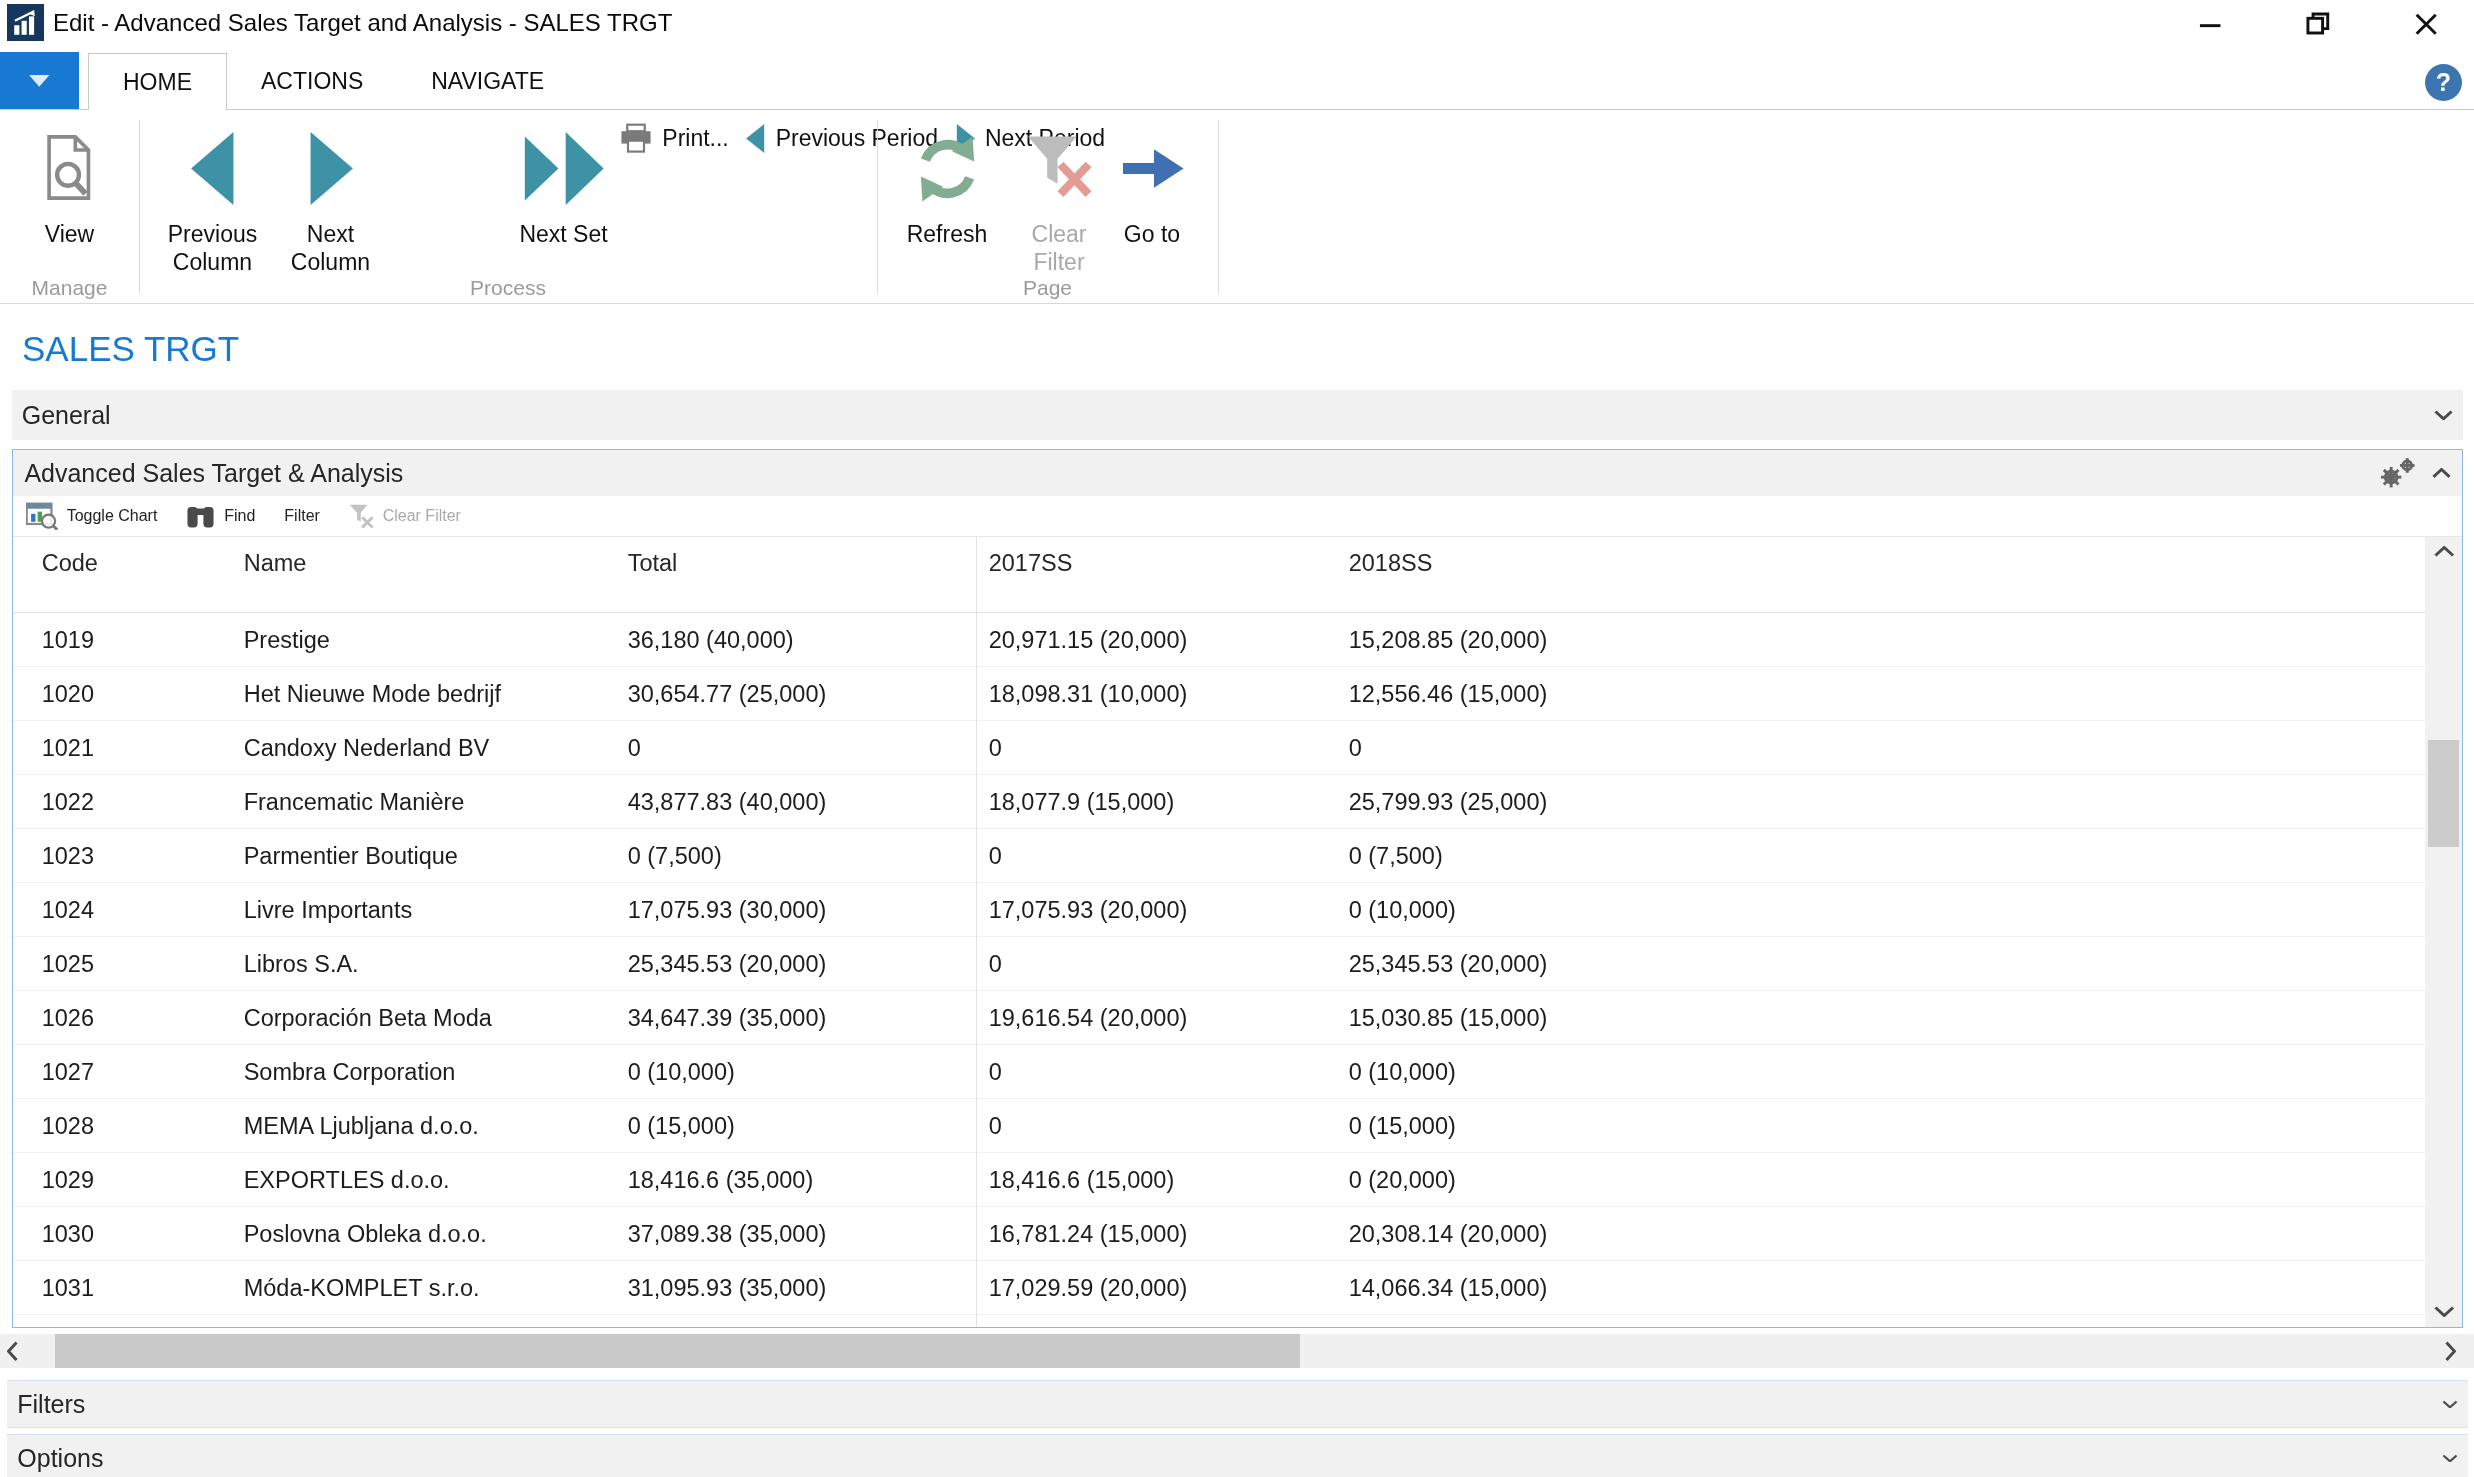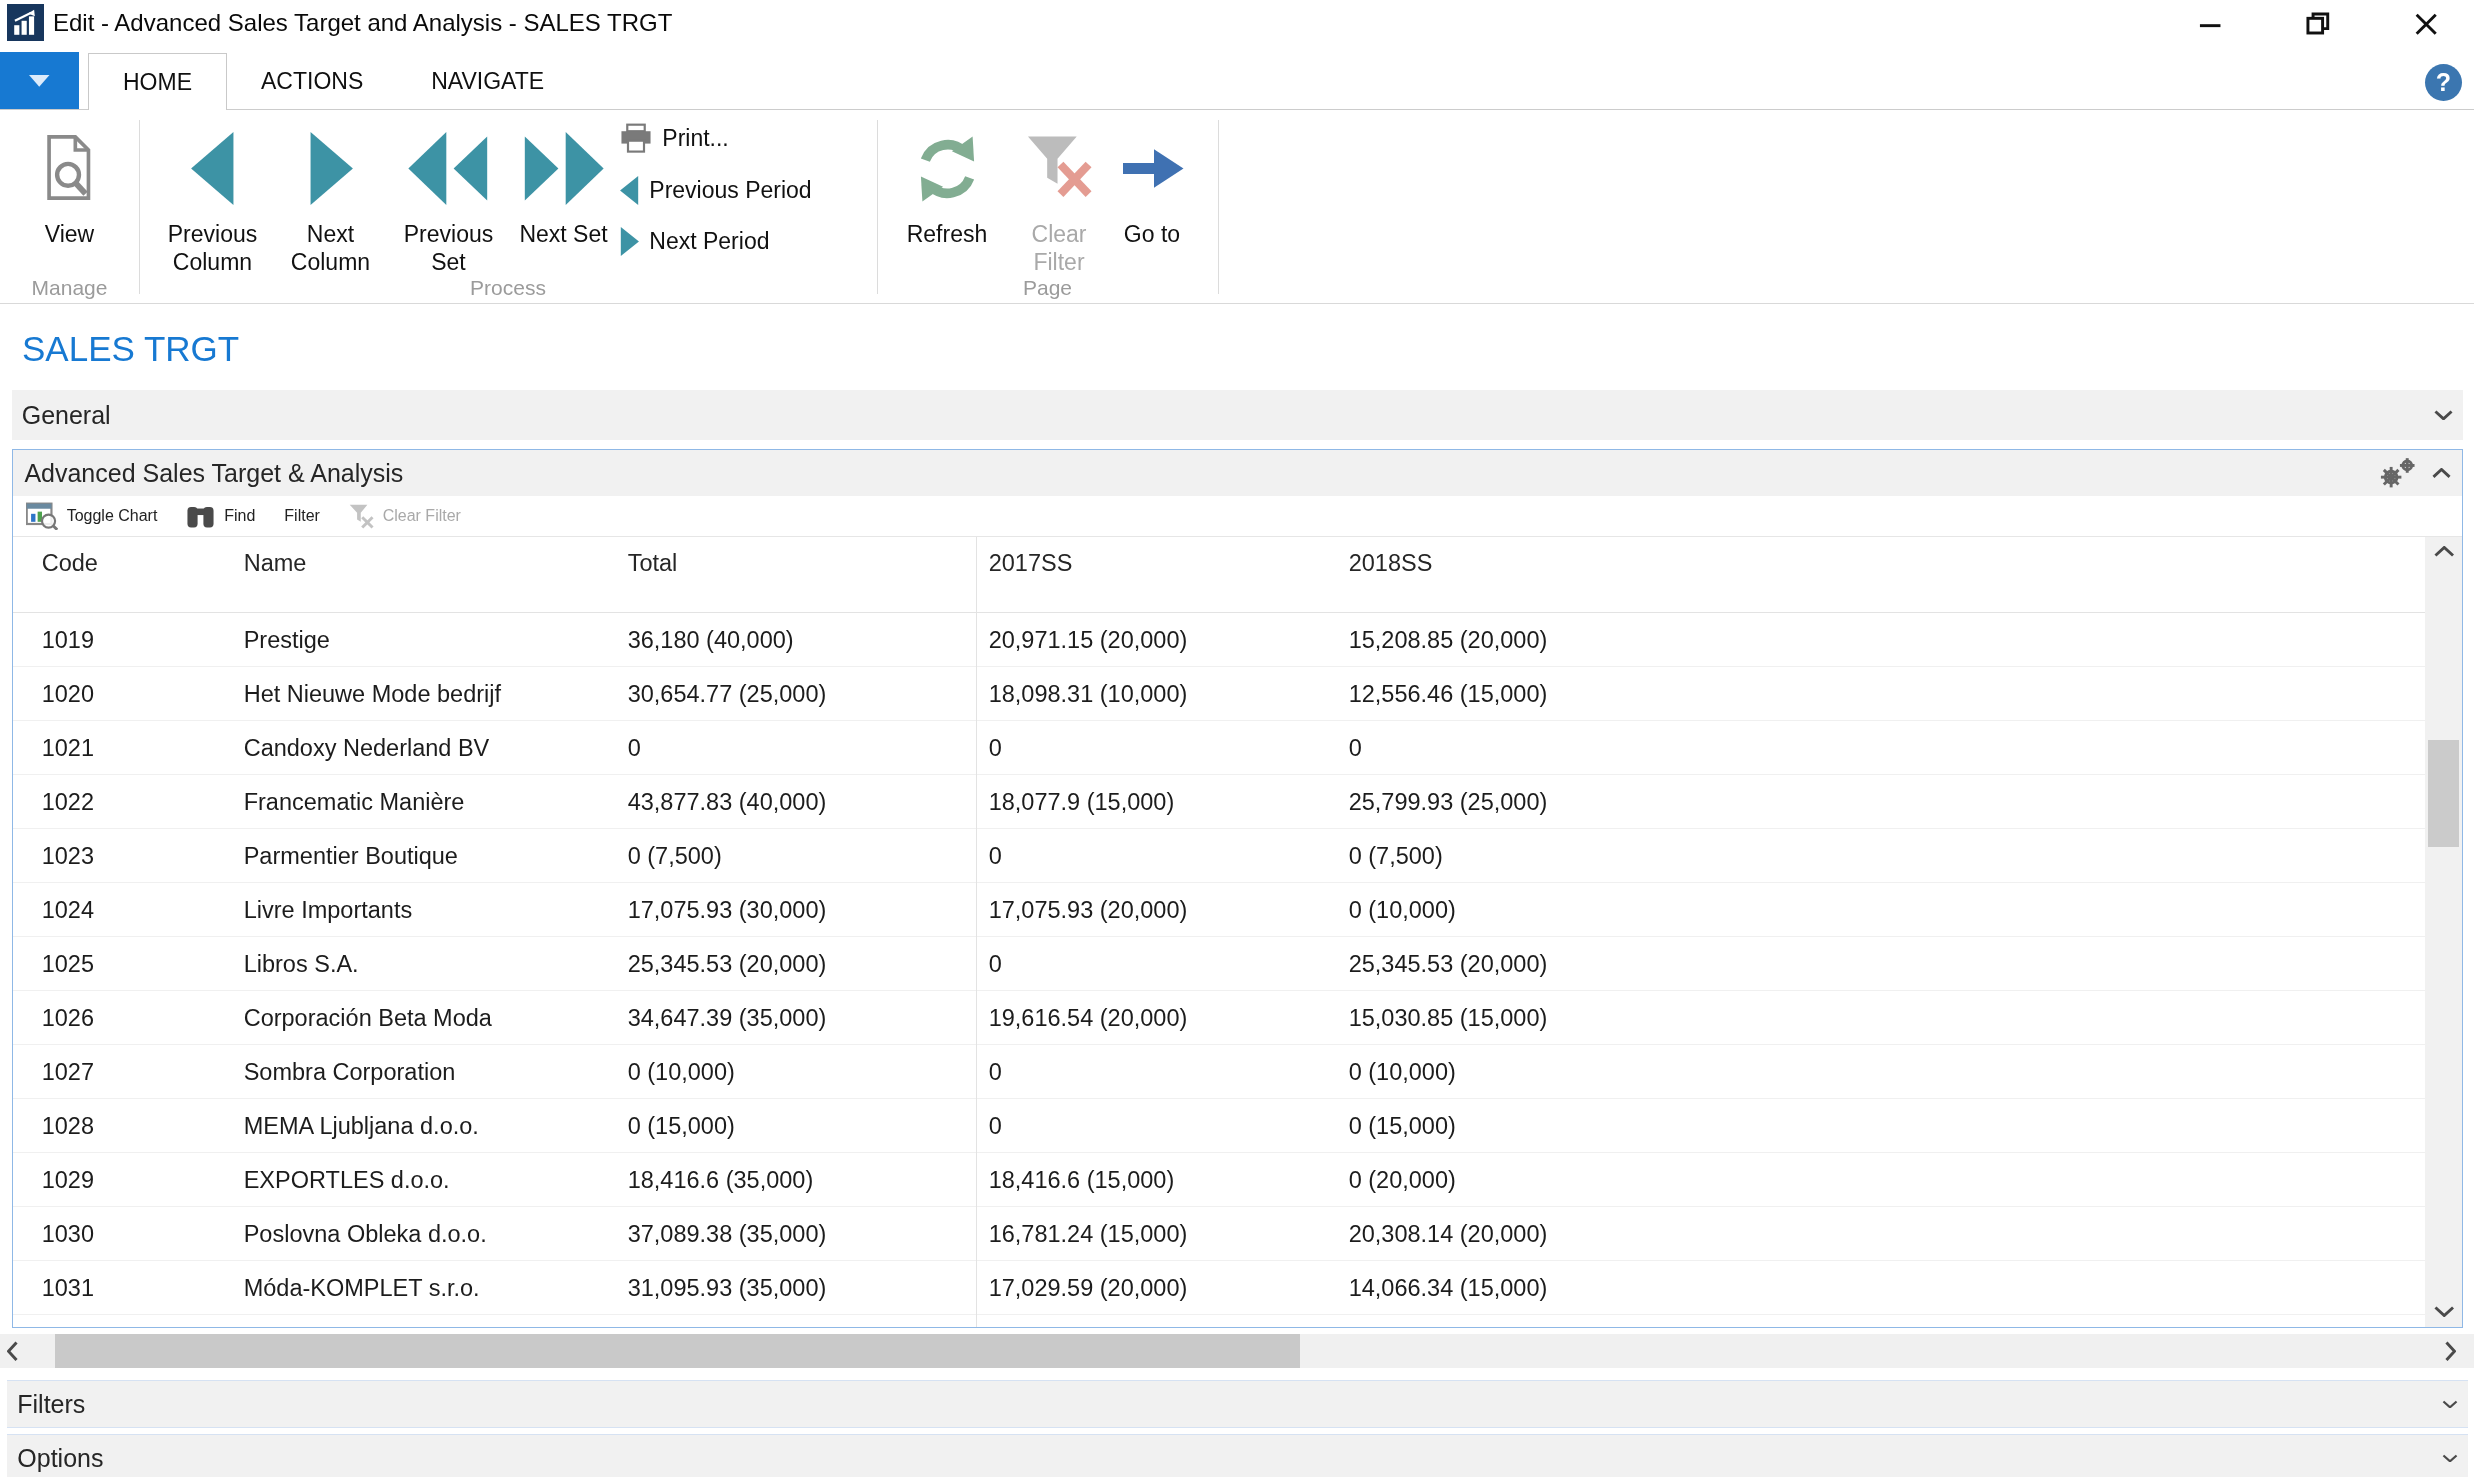--- a/index.html
+++ b/index.html
@@ -28,21 +28,21 @@
               display:flex; align-items:center; justify-content:center; }
   
   .ribbon { position:absolute; top:110px; left:0; right:0; height:194px; background:#fff;
             border-bottom:1.5px solid #d9d9d9; }
   .rsep { position:absolute; top:10.3px; bottom:8.8px; width:0.7px; background:#dcdcdc; }
   .group-label { position:absolute; bottom:2.9px; text-align:center; color:#9b9b9b; font-size:21px;margin-top:12px; }
   .bigbtn { position:absolute; top:7.3px; width:117px; display:flex; flex-direction:column; align-items:center; }
   .bigbtn .ic { height:103px; display:flex; align-items:center; justify-content:center; }
   .bigbtn .lbl { font-size:23px; line-height:28px; text-align:center; color:#111; }
   .bigbtn.disabled .lbl { color:#a9a9a9; }
-  .smallcol { position:absolute; left:620px; top:11.7px; display:flex; flex-direction:column; gap:17.6px; }
+  .smallcol { position:absolute; left:620px; top:11.7px; display:flex; flex-direction:row; gap:17.6px; }
   .smallbtn { display:flex; align-items:center; gap:10.3px; font-size:23px; color:#111; height:34px; }
   
   .page-title { position:absolute; left:22px; top:329px; font-size:35px; color:#1779d2; }
   .bar { position:absolute; left:11.7px; right:11.7px; height:50px; background:#f1f1f1;
          display:flex; align-items:center; padding:0 10px; font-size:25px; color:#262626; }
   .bar .spacer { flex:1; }
   .bar-blue { left:7.3px; right:7.3px; border-top:1.5px solid #d6e2f3; border-bottom:1.5px solid #d6e2f3; }
   
   .matrix { position:absolute; left:11.7px; right:11.7px; top:449px; height:879px;
             border:1.5px solid #8fb8e6; background:#fff; }
@@ -148,29 +148,20 @@
       <div class="lbl">Previous Column</div>
     </div>
     <div class="bigbtn" style="left:272px;">
       <div class="ic">
         <svg width="44" height="73" viewBox="0 0 60 100">
             <polygon points="2,0 60,50 2,100" fill="#3d93a5"></polygon>
           </svg>
       </div>
       <div class="lbl">Next Column</div>
     </div>
-    <div class="bigbtn" style="left:390px;">
-      <div class="ic">
-        <svg width="81" height="73" viewBox="0 0 110 100">
-          <polygon points="52,0 0,50 52,100" fill="#3d93a5"></polygon>
-          <polygon points="108,6 62,50 108,94" fill="#3d93a5"></polygon>
-        </svg>
-      </div>
-      <div class="lbl">Previous Set</div>
-    </div>
     <div class="bigbtn" style="left:505px;">
       <div class="ic">
         <svg width="81" height="73" viewBox="0 0 110 100">
           <polygon points="2,6 48,50 2,94" fill="#3d93a5"></polygon>
           <polygon points="58,0 110,50 58,100" fill="#3d93a5"></polygon>
         </svg>
       </div>
       <div class="lbl">Next Set</div>
     </div>
 

